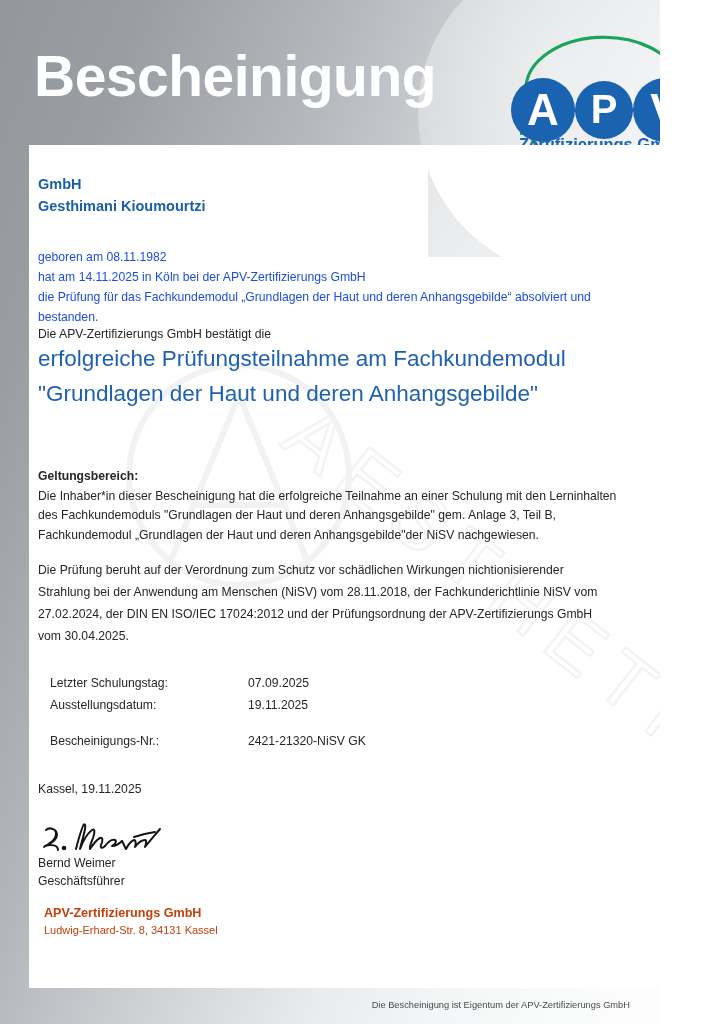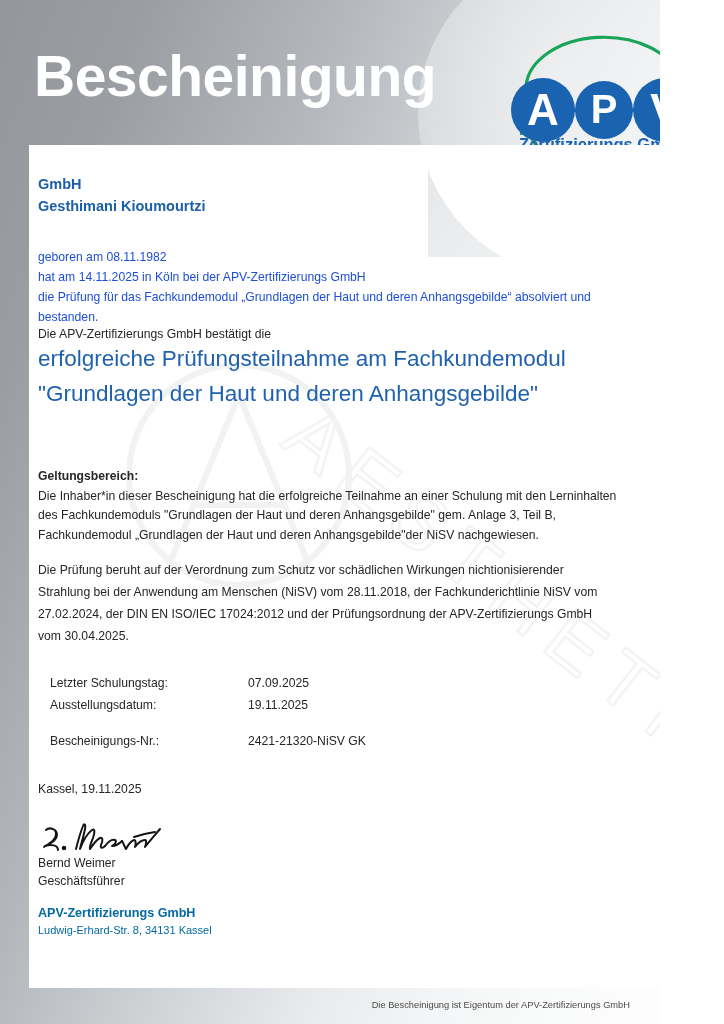--- a/index.html
+++ b/index.html
@@ -215,24 +215,24 @@
     position: absolute;
     left: 9px;
     top: 709px;
     font-size: 12.2px;
     line-height: 18px;
     color: #262626;
   }
 
   .company {
     position: absolute;
-    left: 9px;
+    left: 15px;
     top: 760px;
     font-size: 12.2px;
-    color: #0369a1;
+    color: #c2410c;
     line-height: 17px;
   }
   .company .name { font-weight: bold; font-size: 12.6px; }
   .company .addr { font-size: 11px; }
 
   
   .footer {
     position: absolute;
     left: 0;
     right: 30px;

